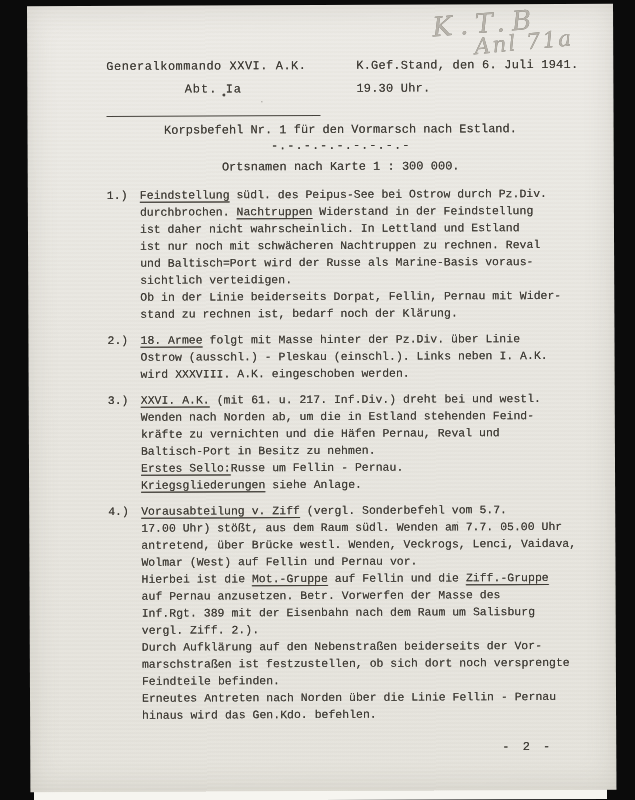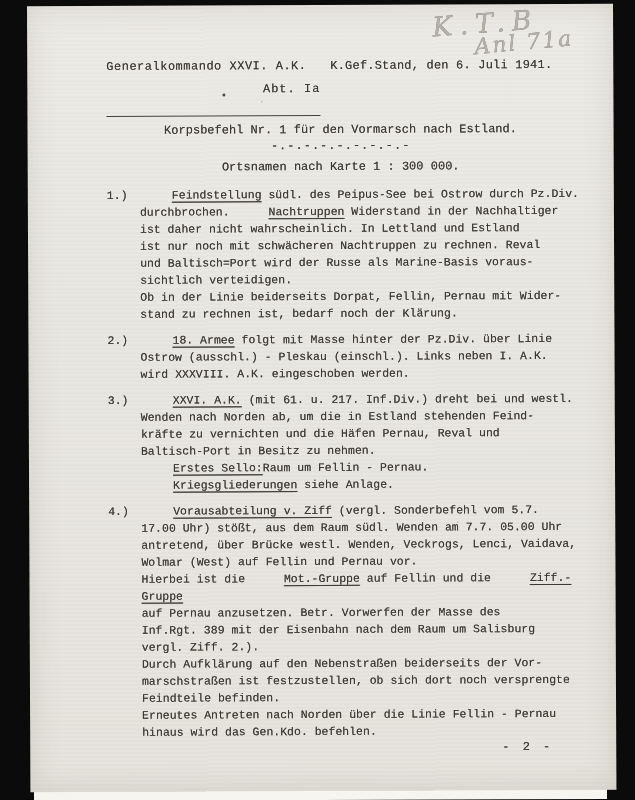--- a/index.html
+++ b/index.html
@@ -36,32 +36,32 @@
     line-height:1;
   }
   .annot-ktb { font-size:27px; letter-spacing:7px; transform:rotate(-4deg); }
   .annot-anl { font-size:22px; margin-left:42px; margin-top:-4px; transform:rotate(-5deg); letter-spacing:2px; }
 
   .header { position:absolute; top:50px; left:79px; right:26px; font-size:12px; line-height:23px; }
   .header-left {
     display:inline-block; width:214px; text-align:left;
     border-bottom:1.5px solid #45423c; padding-bottom:14px; letter-spacing:0.5px;
   }
-  .header-left .abt { text-align:right; letter-spacing:1px; }
-  .header-right { position:absolute; left:224px; top:0; letter-spacing:0.2px; }
+  .header-left .abt { text-align:center; letter-spacing:1px; }
+  .header-right { position:absolute; left:250px; top:0; letter-spacing:0.2px; }
 
   .title-block { position:absolute; top:117px; left:79px; width:468px; text-align:center; font-size:12px; line-height:17px; }
   .title-dashes { letter-spacing:1px; line-height:14px; }
   .subtitle { margin-top:6px; }
 
   .order-items { position:absolute; top:181px; left:79px; width:502px; font-size:11.5px; line-height:17px; }
   .order-item { display:flex; margin-bottom:9px; }
   .item-number { width:33px; flex:none; }
   .item-body { flex:1; }
-  .u { text-decoration:underline; text-underline-offset:2.5px; text-decoration-thickness:1px;margin-left:32px; }
+  .u { text-decoration:underline; text-underline-offset:2.5px; text-decoration-thickness:1px; }
 
   .page-number { position:absolute; top:736px; left:472px; font-size:12px; letter-spacing:3px; }
 </style>
 </head>
 <body>
 
 <div class="backing-strip"></div>
 
 <div class="page ink">
 
@@ -70,35 +70,36 @@
     <div class="annot-anl">Anl 71a</div>
   </div>
 
   <div class="header">
     <div class="header-left">
       <div>Generalkommando XXVI. A.K.</div>
       <div class="abt">Abt. Ia</div>
     </div>
     <div class="header-right">
       <div>K.Gef.Stand, den 6. Juli 1941.</div>
+      <div>19.30 Uhr.</div>
     </div>
   </div>
 
   <div class="title-block">
     <div class="title">Korpsbefehl Nr. 1 für den Vormarsch nach Estland.</div>
     <div class="title-dashes">-.-.-.-.-.-.-.-.-</div>
     <div class="subtitle">Ortsnamen nach Karte 1 : 300 000.</div>
   </div>
 
   <div class="order-items" id="order-items">
       <div class="order-item">
         <span class="item-number">1.)</span>
         <div class="item-body">
           <div class="line"><span class="u">Feindstellung</span><span> südl. des Peipus-See bei Ostrow durch Pz.Div.</span></div>
-          <div class="line"><span>durchbrochen. </span><span class="u">Nachtruppen</span><span> Widerstand in der Nachhaltiger</span></div>
+          <div class="line"><span>durchbrochen. </span><span class="u">Nachtruppen</span><span> Widerstand in der Feindstellung</span></div>
           <div class="line"><span>ist daher nicht wahrscheinlich. In Lettland und Estland</span></div>
           <div class="line"><span>ist nur noch mit schwächeren Nachtruppen zu rechnen. Reval</span></div>
           <div class="line"><span>und Baltisch=Port wird der Russe als Marine-Basis voraus-</span></div>
           <div class="line"><span>sichtlich verteidigen.</span></div>
           <div class="line"><span>Ob in der Linie beiderseits Dorpat, Fellin, Pernau mit Wider-</span></div>
           <div class="line"><span>stand zu rechnen ist, bedarf noch der Klärung.</span></div>
         </div>
       </div>
       <div class="order-item">
         <span class="item-number">2.)</span>
@@ -108,21 +109,21 @@
           <div class="line"><span>wird XXXVIII. A.K. eingeschoben werden.</span></div>
         </div>
       </div>
       <div class="order-item">
         <span class="item-number">3.)</span>
         <div class="item-body">
           <div class="line"><span class="u">XXVI. A.K.</span><span> (mit 61. u. 217. Inf.Div.) dreht bei und westl.</span></div>
           <div class="line"><span>Wenden nach Norden ab, um die in Estland stehenden Feind-</span></div>
           <div class="line"><span>kräfte zu vernichten und die Häfen Pernau, Reval und</span></div>
           <div class="line"><span>Baltisch-Port in Besitz zu nehmen.</span></div>
-          <div class="line"><span class="u">Erstes Sello:</span><span>Raum um Fellin - Pernau.</span></div>
+          <div class="line"><span class="u">Erstes Sello:</span><span>Russe um Fellin - Pernau.</span></div>
           <div class="line"><span class="u">Kriegsgliederungen</span><span> siehe Anlage.</span></div>
         </div>
       </div>
       <div class="order-item">
         <span class="item-number">4.)</span>
         <div class="item-body">
           <div class="line"><span class="u">Vorausabteilung v. Ziff</span><span> (vergl. Sonderbefehl vom 5.7.</span></div>
           <div class="line"><span>17.00 Uhr) stößt, aus dem Raum südl. Wenden am 7.7. 05.00 Uhr</span></div>
           <div class="line"><span>antretend, über Brücke westl. Wenden, Veckrogs, Lenci, Vaidava,</span></div>
           <div class="line"><span>Wolmar (West) auf Fellin und Pernau vor.</span></div>

